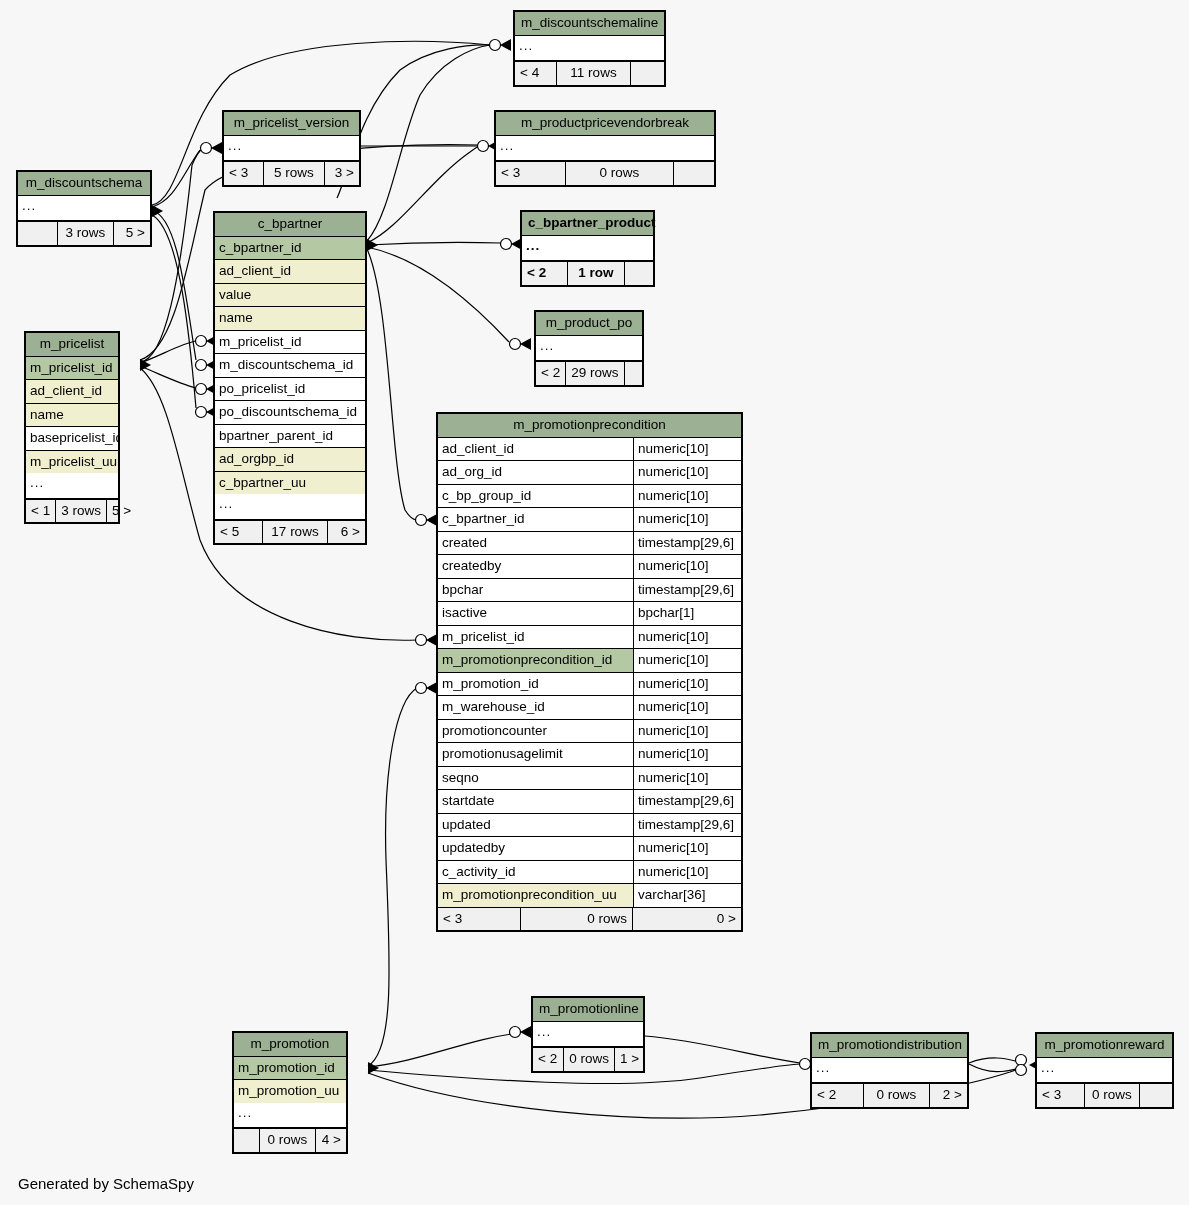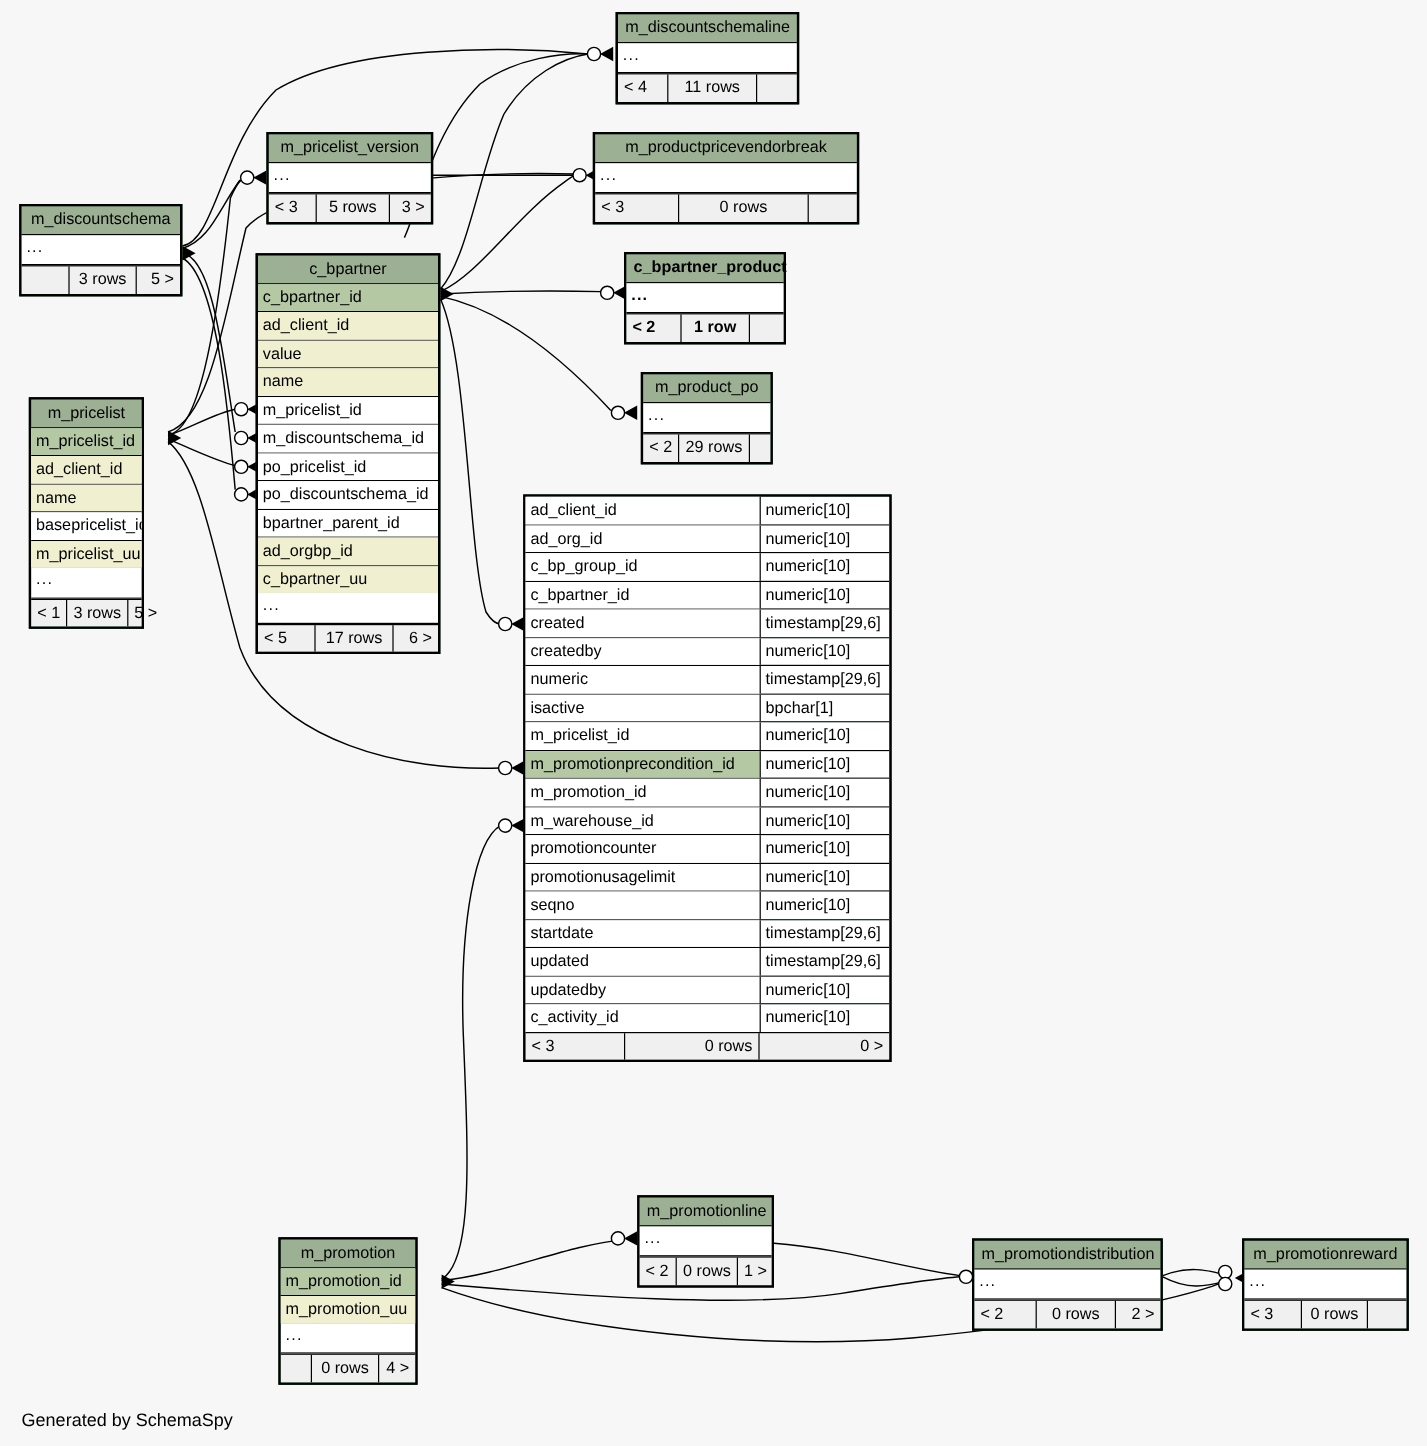--- a/index.html
+++ b/index.html
@@ -18,21 +18,21 @@
   }
   #edges {
     position: absolute;
     left: 0; top: 0;
     width: 1189px; height: 1205px;
     pointer-events: none;
   }
   .table-node {
     position: absolute;
     border: 2px solid #000;
-    background: #14532d;
+    background: #0ea5e9;
     font-size: 13.5px;
     color: #000;
     line-height: 1;
     z-index: 5;
   }
   .tbl-title {
     background: #9cb093;
     border-bottom: 1px solid #000;
     text-align: center;
     padding: 4px 6px 5px 6px;
@@ -336,20 +336,21 @@
       </div>
     <div class="ellipsis-row">...</div>
     <div class="foot-row">
       <div class="foot-cell fc-left" style="width:31px">&lt; 1</div>
       <div class="foot-cell fc-mid">3 rows</div>
       <div class="foot-cell fc-right" style="width:30px">5 &gt;</div>
     </div>
   </div>
 
   <div class="table-node" style="left:436px; top:412px; width:307px;">
+    <div class="tbl-title">m_promotionprecondition</div>
     <div>
         <div class="col-row">
           <div class="col-name plain">ad_client_id</div>
           <div class="col-type" style="width: 108px;">numeric[10]</div>
         </div>
         <div class="col-row">
           <div class="col-name plain">ad_org_id</div>
           <div class="col-type" style="width: 108px;">numeric[10]</div>
         </div>
         <div class="col-row">
@@ -362,21 +363,21 @@
         </div>
         <div class="col-row">
           <div class="col-name plain">created</div>
           <div class="col-type" style="width: 108px;">timestamp[29,6]</div>
         </div>
         <div class="col-row">
           <div class="col-name plain">createdby</div>
           <div class="col-type" style="width: 108px;">numeric[10]</div>
         </div>
         <div class="col-row">
-          <div class="col-name plain">numeric</div>
+          <div class="col-name plain">bpchar</div>
           <div class="col-type" style="width: 108px;">timestamp[29,6]</div>
         </div>
         <div class="col-row">
           <div class="col-name plain">isactive</div>
           <div class="col-type" style="width: 108px;">bpchar[1]</div>
         </div>
         <div class="col-row">
           <div class="col-name plain">m_pricelist_id</div>
           <div class="col-type" style="width: 108px;">numeric[10]</div>
         </div>
@@ -412,20 +413,24 @@
           <div class="col-name plain">updated</div>
           <div class="col-type" style="width: 108px;">timestamp[29,6]</div>
         </div>
         <div class="col-row">
           <div class="col-name plain">updatedby</div>
           <div class="col-type" style="width: 108px;">numeric[10]</div>
         </div>
         <div class="col-row">
           <div class="col-name plain">c_activity_id</div>
           <div class="col-type" style="width: 108px;">numeric[10]</div>
+        </div>
+        <div class="col-row">
+          <div class="col-name idx">m_promotionprecondition_uu</div>
+          <div class="col-type" style="width: 108px;">varchar[36]</div>
         </div>
       </div>
     <div class="foot-row">
       <div class="foot-cell fc-left" style="width:83px">&lt; 3</div>
       <div class="foot-cell fc-right" style="width:112px">0 rows</div>
       <div class="foot-cell fc-right" style="flex:1 1 auto">0 &gt;</div>
     </div>
   </div>
 
   <div class="table-node" style="left:531px; top:996px; width:114px;">

